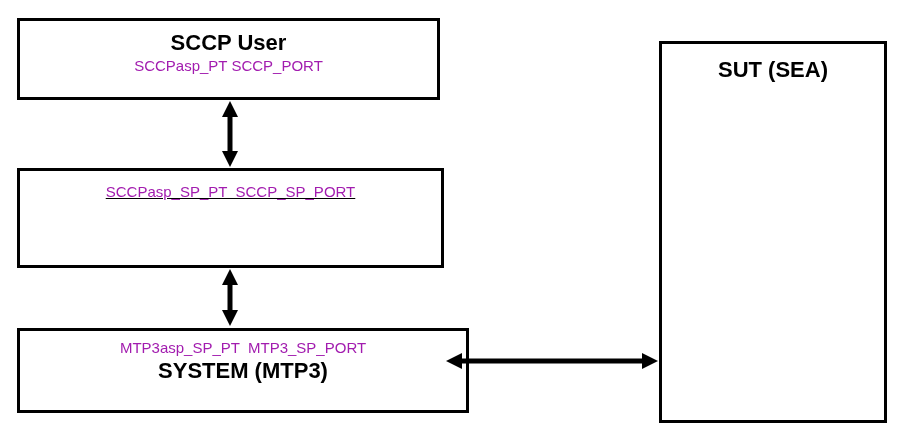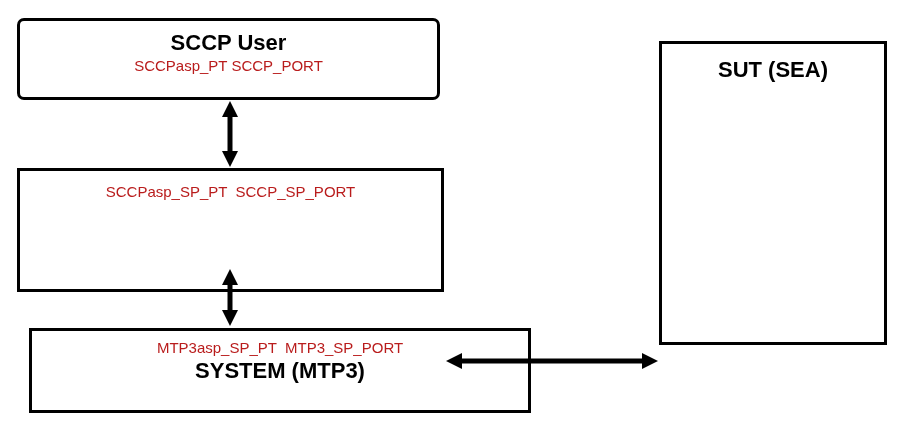--- a/index.html
+++ b/index.html
@@ -26,26 +26,26 @@
   .box-title {
     font-weight: bold;
     font-size: 22px;
     line-height: 26px;
     color: #000000;
   }
   .ports {
     font-size: 15px;
     line-height: 20px;
     white-space: pre;
-    color: #b91c1c;
+    color: #a21caf;
   }
-  #box-sccp-user   { left: 17px;  top: 18px;  width: 423px; height: 82px;  padding-top: 9px; border-radius: 7px; }
-  #box-sccp        { left: 17px;  top: 168px; width: 427px; height: 124px; padding-top: 11px; }
-  #box-system-mtp3 { left: 17px;  top: 328px; width: 502px; height: 85px;  padding-top: 7px; margin-left: 12px; }
-  #box-sut         { left: 659px; top: 41px;  width: 228px; height: 304px; padding-top: 13px; }
+  #box-sccp-user   { left: 17px;  top: 18px;  width: 423px; height: 82px;  padding-top: 9px; }
+  #box-sccp        { left: 17px;  top: 168px; width: 427px; height: 100px; padding-top: 11px; text-decoration: underline; }
+  #box-system-mtp3 { left: 17px;  top: 328px; width: 452px; height: 85px;  padding-top: 7px; }
+  #box-sut         { left: 659px; top: 41px;  width: 228px; height: 382px; padding-top: 13px; }
   .arrow {
     position: absolute;
   }
   #arrow-user-sccp   { left: 220px; top: 101px; }
   #arrow-sccp-system { left: 220px; top: 269px; }
   #arrow-system-sut  { left: 446px; top: 351px; }
 </style>
 </head>
 <body>
 

